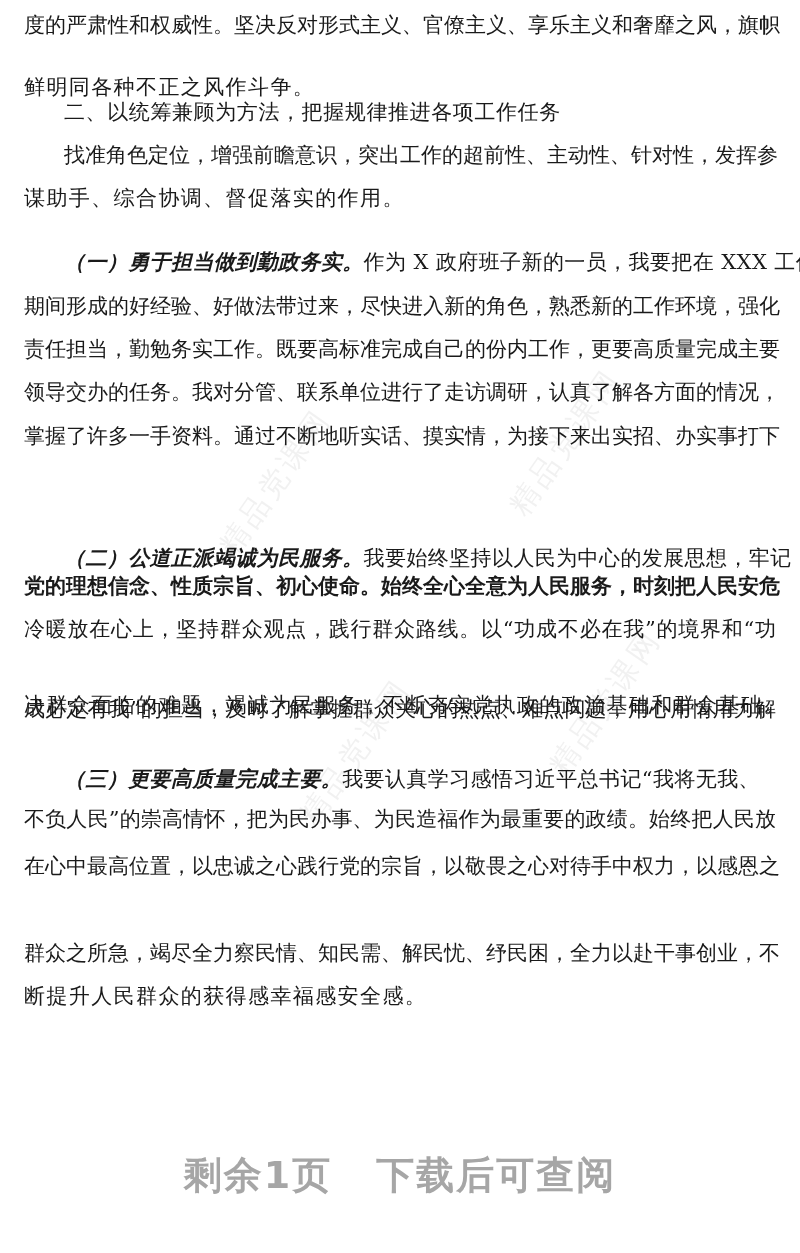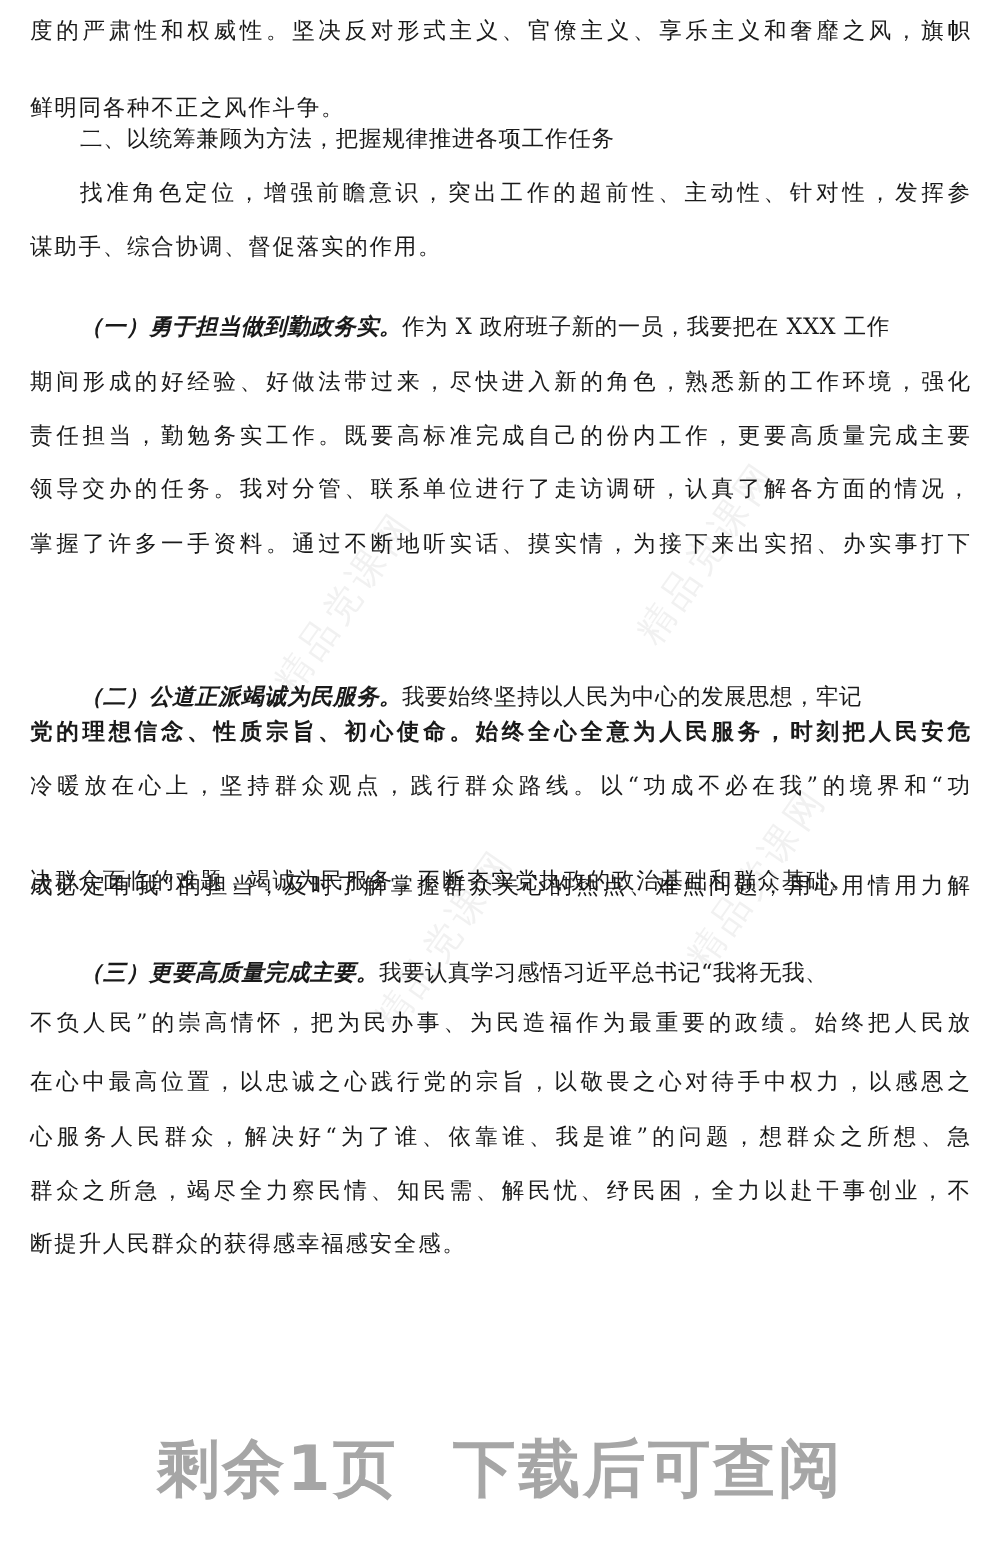--- a/index.html
+++ b/index.html
@@ -20,21 +20,21 @@
       left: 0;
       top: 0;
       width: 800px;
       height: 1253px;
     }
     .line {
       position: absolute;
       left: 24px;
       width: 752px;
       height: 30px;
-      font-size: 18px;
+      font-size: 21px;
       line-height: 30px;
       white-space: nowrap;
       letter-spacing: 1.4px;
     }
     .line.justify {
       text-align: justify;
       text-align-last: justify;
       letter-spacing: 0;
     }
     .indent { left: 64px; width: 712px; }
@@ -60,21 +60,21 @@
     }
     .footer-banner {
       position: absolute;
       left: 0;
       width: 800px;
       top: 1150px;
       height: 50px;
       text-align: center;
       font-family: "DejaVu Sans", "Liberation Sans", sans-serif;
       font-weight: bold;
-      font-size: 50px;
+      font-size: 38px;
       line-height: 50px;
       color: #a6a6a6;
       letter-spacing: 2px;
     }
     .footer-banner .gap { display: inline-block; width: 44px; }
   </style>
 </head>
 <body>
 
 <div class="page">
@@ -106,20 +106,19 @@
   <div class="line justify" style="top:571px;font-weight:bold;">党的理想信念、性质宗旨、初心使命。始终全心全意为人民服务，时刻把人民安危</div>
   <div class="line justify" style="top:614px;">冷暖放在心上，坚持群众观点，践行群众路线。以“功成不必在我”的境界和“功</div>
   <div class="line justify" style="top:674px;margin-top:20px;">成必定有我”的担当，及时了解掌握群众关心的热点、难点问题，用心用情用力解</div>
   <div class="line" style="top:690px;">决群众面临的难题，竭诚为民服务，不断夯实党执政的政治基础和群众基础。</div>
 
   <div class="line indent" style="top:764px; letter-spacing:0.4px;">
     <span class="bold-lead">（三）更要高质量完成主要。</span><span>我要认真学习感悟习近平总书记“我将无我、</span>
   </div>
   <div class="line justify" style="top:804px;">不负人民”的崇高情怀，把为民办事、为民造福作为最重要的政绩。始终把人民放</div>
   <div class="line justify" style="top:851px;">在心中最高位置，以忠诚之心践行党的宗旨，以敬畏之心对待手中权力，以感恩之</div>
-  <div class="line justify" style="top:895px;">心服务人民群众，解决好“为了谁、依靠谁、我是谁”的问题，想群众之所想、急</div>
   <div class="line justify" style="top:938px;">群众之所急，竭尽全力察民情、知民需、解民忧、纾民困，全力以赴干事创业，不</div>
   <div class="line" style="top:981px;">断提升人民群众的获得感幸福感安全感。</div>
 
   <div class="footer-banner">
     <span>剩余1页</span><span class="gap"></span><span>下载后可查阅</span>
   </div>
 </div>
 
 </body></html>

